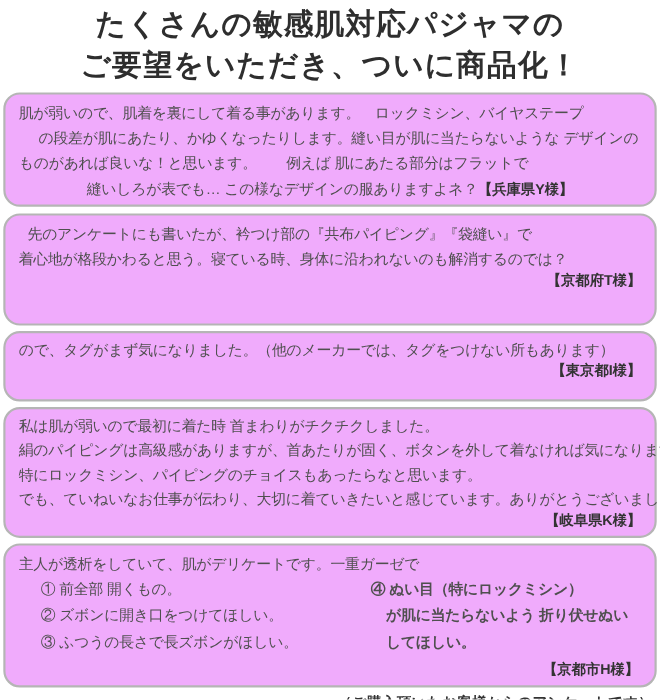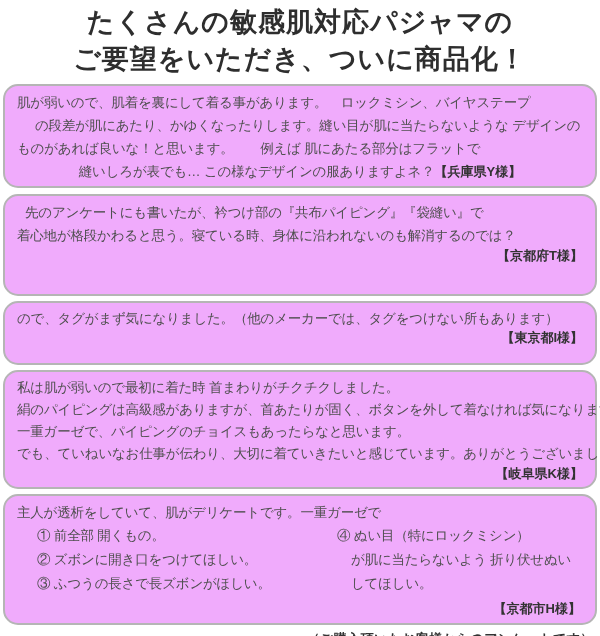--- a/index.html
+++ b/index.html
@@ -62,21 +62,21 @@
   .lastline{
     display:flex;justify-content:center;align-items:baseline;
   }
   .attr-abs{
     position:absolute;right:14px;bottom:7px;line-height:14px;
   }
 
   
   .cols{display:flex;}
   .col-left{width:300px;padding-left:20px;}
-  .col-right{flex:1;}
+  .col-right{flex:1;font-weight:bold;}
   .col-left .hw, .col-right .hw{line-height:24px;}
   .col-right .cont{padding-left:14px;}
 
   
   .footer{
     margin-top:3px;
     padding-right:6px;
     text-align:right;
     font-weight:bold;
     font-size:13px;
@@ -115,21 +115,21 @@
   <div class="box b3">
     <p class="hw">ので、タグがまず気になりました。（他のメーカーでは、タグをつけない所もあります）</p>
     <p class="attr-row">
       <span class="attr">【東京都I様】</span>
     </p>
   </div>
 
   <div class="box b4">
     <p class="hw">私は肌が弱いので最初に着た時 首まわりがチクチクしました。</p>
     <p class="hw">絹のパイピングは高級感がありますが、首あたりが固く、ボタンを外して着なければ気になります。</p>
-    <p class="hw">一重ガーゼで、パイピングのチョイスもあったらなと思います。</p>
+    <p class="hw">特にロックミシン、パイピングのチョイスもあったらなと思います。</p>
     <p class="hw">でも、ていねいなお仕事が伝わり、大切に着ていきたいと感じています。ありがとうございました。</p>
     <p class="attr-row">
       <span class="attr">【岐阜県K様】</span>
     </p>
   </div>
 
   <div class="box b5">
     <p class="hw">主人が透析をしていて、肌がデリケートです。一重ガーゼで</p>
     <div class="cols">
       <div class="col-left">

